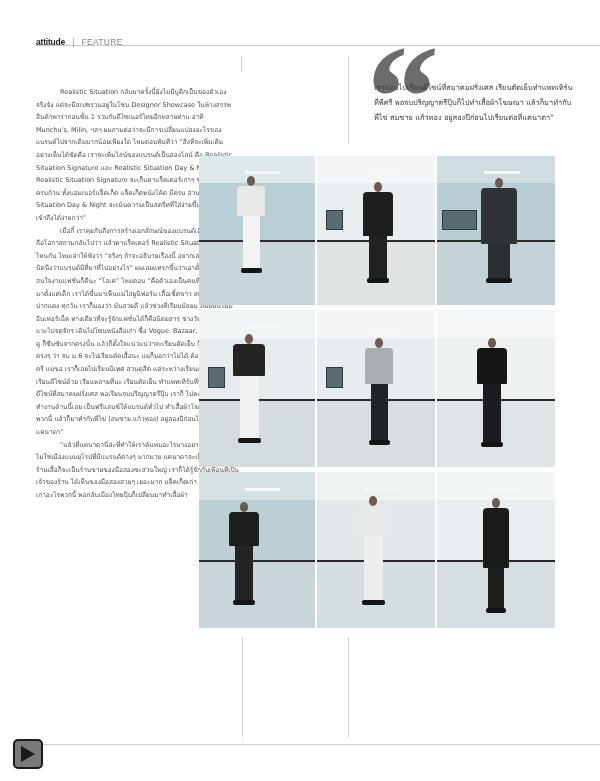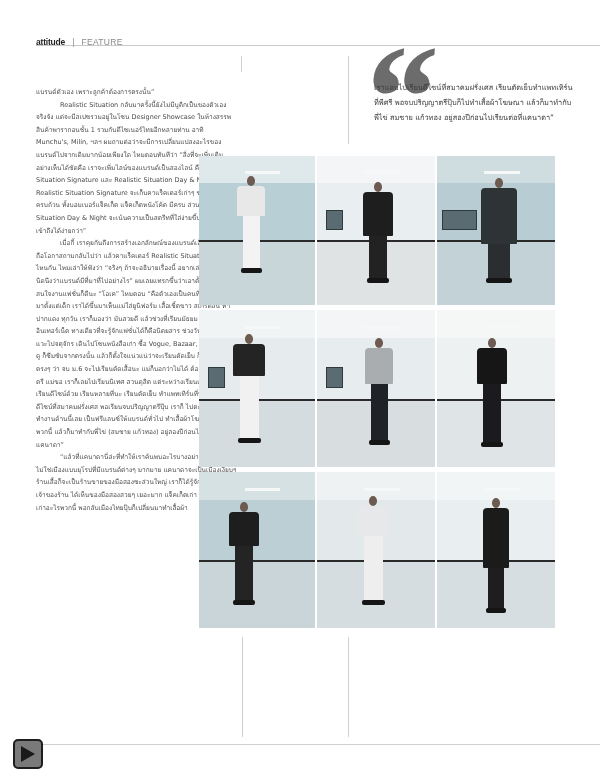--- a/index.html
+++ b/index.html
@@ -46,21 +46,20 @@
   <span class="sep">|</span>
   <span class="section">FEATURE</span>
 </div>
 
 <div class="vrule" style="left:241px; top:56px; height:16px;"></div>
 <div class="vrule" style="left:348px; top:56px; height:88px;"></div>
 <div class="vrule" style="left:242px; top:637px; height:100px;"></div>
 <div class="vrule" style="left:348px; top:637px; height:100px;"></div>
 
 <div class="body-col">
-  <p>แบรนด์ตัวเอง เพราะลูกค้าต้องการตรงนั้น”</p>
   <p class="indent">Realistic Situation กลับมาครั้งนี้ยังไม่มีบูติกเป็นของตัวเองจริงจัง แต่จะมีสเปซรวมอยู่ในโซน Designer Showcase ในห้างสรรพสินค้าพารากอนชั้น 1 รวมกับดีไซเนอร์ไทยอีกหลายท่าน อาทิ Munchu's, Milin, ฯลฯ ผมถามต่อว่าจะมีการเปลี่ยนแปลงอะไรของแบรนด์ไปจากเดิมมากน้อยเพียงใด ไหมตอบทันทีว่า “สิ่งที่จะเพิ่มเติมอย่างเห็นได้ชัดคือ เราจะเพิ่มไลน์ของแบรนด์เป็นสองไลน์ คือ Realistic Situation Signature และ Realistic Situation Day &amp; Night ตัว Realistic Situation Signature จะเก็บคาแร็คเตอร์เก่าๆ ของแบรนด์ไว้ครบถ้วน ทั้งบอมเบอร์แจ็คเก็ต แจ็คเก็ตหนังโค้ต มีครบ ส่วน Realistic Situation Day &amp; Night จะเน้นความเป็นสตรีทที่ใส่ง่ายขึ้น ราคาถูกลง เข้าถึงได้ง่ายกว่า”</p>
   <p class="indent">เมื่อกี้ เราคุยกันถึงการสร้างเอกลักษณ์ของแบรนด์เสื้อผ้า ผมเลยถือโอกาสถามกลับไปว่า แล้วคาแร็คเตอร์ Realistic Situation อยู่ตรงไหนกัน ไหมเล่าให้ฟังว่า “จริงๆ ถ้าจะอธิบายเรื่องนี้ อยากเล่าย้อนกลับไปนิดนึงว่าแบรนด์มีที่มาที่ไปอย่างไร” ผมเลยแทรกขึ้นว่าเอาตั้งแต่ที่เริ่มสนใจงานแฟชั่นก็ดีนะ “โอเค” ไหมตอบ “คือตัวเองเป็นคนที่สนใจแฟชั่นมาตั้งแต่เด็ก เราได้ขึ้นมาเห็นแม่ใส่ยูนิฟอร์ม เสื้อเชิ้ตขาว สเกิร์ตสั้น ทาปากแดง ทุกวัน เราก็มองว่า มันสวยดี แล้วช่วงที่เรียนมัธยม สมัยนั้นไม่มีอินเทอร์เน็ต ทางเดียวที่จะรู้จักแฟชั่นได้ก็คือนิตยสาร ช่วงวันหยุดเราก็จะแวะไปจตุจักร เดินไปโซนหนังสือเก่า ซื้อ Vogue, Bazaar, Elle กลับมาดู ก็ซึมซับจากตรงนั้น แล้วก็ตั้งใจแน่วแน่ว่าจะเรียนตัดเย็บ ก็บอกแม่ไปตรงๆ ว่า จบ ม.6 จะไปเรียนตัดเสื้อนะ แม่ก็บอกว่าไม่ได้ ต้องจบปริญญาตรี แม่ขอ เราก็เลยไปเรียนนิเทศ สวนดุสิต แต่ระหว่างเรียนเราก็แอบไปเรียนดีไซน์ด้วย เรียนหลายที่นะ เรียนตัดเย็บ ทำแพทเทิร์นที่พรศรี เรียนดีไซน์ที่สมาคมฝรั่งเศส พอเรียนจบปริญญาตรีปุ๊บ เราก็ ไปตะนะ ก็มาทำงานด้านนี้เลย เป็นฟรีแลนซ์ให้แบรนด์ทั่วไป ทำเสื้อผ้าโฆษณาอะไรพวกนี้ แล้วก็มาทำกับพี่ไข่ (สมชาย แก้วทอง) อยู่สองปีก่อนไปเรียนต่อที่แคนาดา”</p>
   <p class="indent" style="width:212px;">“แล้วที่แคนาดานี่ล่ะที่ทำให้เราค้นพบอะไรบางอย่าง คือที่นั่นมันไม่ใช่เมืองแบบยุโรปที่มีแบรนด์ต่างๆ มากมาย แคนาดาจะเป็นเมืองเงียบๆ ร้านเสื้อก็จะเป็นร้านขายของมือสองซะส่วนใหญ่ เราก็ได้รู้จักกับเพื่อนที่เป็นเจ้าของร้าน ได้เห็นของมือสองสวยๆ เยอะมาก แจ็คเก็ตเก่า แจ็คเก็ตหนัง โค้ตเก่าอะไรพวกนี้ พอกลับเมืองไทยปุ๊บก็เปลี่ยนมาทำเสื้อผ้า</p>
 </div>
 
 <div class="quote-box">
   <div class="quote-mark">“</div>
   <div class="quote-text">เราแอบไปเรียนดีไซน์ที่สมาคมฝรั่งเศส เรียนตัดเย็บทำแพทเทิร์นที่พีศรี พอจบปริญญาตรีปุ๊บก็ไปทำเสื้อผ้าโฆษณา แล้วก็มาทำกับพี่ไข่ สมชาย แก้วทอง อยู่สองปีก่อนไปเรียนต่อที่แคนาดา”</div>
 </div>
 

